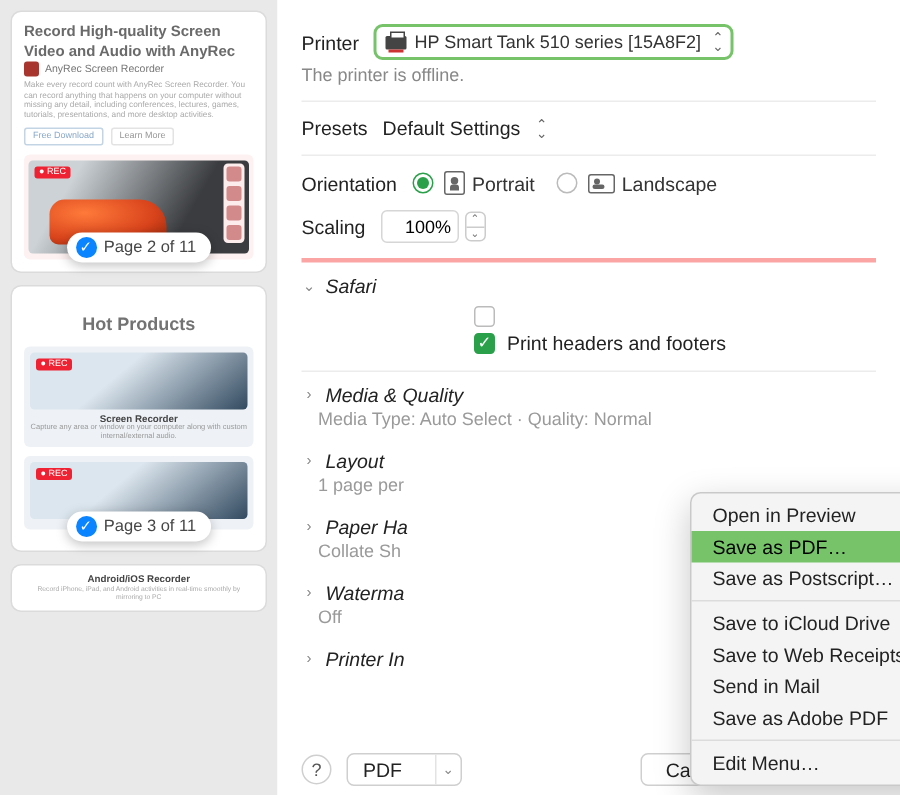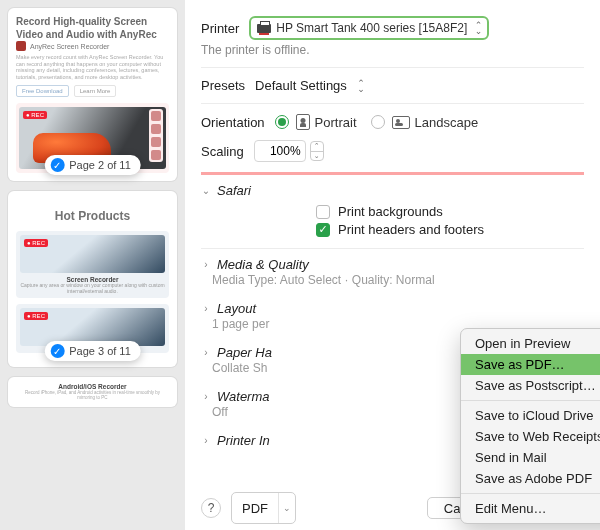--- a/index.html
+++ b/index.html
@@ -74,21 +74,21 @@
   .cb.checked { background:#2aa04a; border-color:#2aa04a; color:#fff; font-size:11px; }
 
   .menu { position: absolute; left: 275px; top: 328px; width: 180px; background: #f4f4f4; border: 1px solid #c9c9c9; border-radius: 7px; box-shadow: 0 8px 24px rgba(0,0,0,.22); padding: 4px 0; font-size: 13px; z-index: 20; }
   .menu-item { padding: 3px 14px; color: #222; }
   .menu-item.sel { background: #76c36a; color: #000; }
   .menu-sep { height: 1px; background: #dcdcdc; margin: 4px 0; }
 
   .footer { position: absolute; left: 16px; right: 16px; bottom: 6px; display:flex; align-items:center; justify-content:space-between;}
   .footer-left { display:flex; align-items:center; gap:10px;}
   .helpbtn { width:20px; height:20px; border:1px solid #cfcfcf; border-radius:50%; display:flex; align-items:center; justify-content:center; font-size:12px; color:#555; background:#fff;}
-  .pdfbtn { height:32px; border:1px solid #cfcfcf; border-radius:5px; background:#fff; display:flex; align-items:center; padding:0 4px 0 10px; gap:10px; font-size:13px; color:#222;}
+  .pdfbtn { height:22px; border:1px solid #cfcfcf; border-radius:5px; background:#fff; display:flex; align-items:center; padding:0 4px 0 10px; gap:22px; font-size:13px; color:#222;}
   .pdfbtn .dd { font-size:9px; color:#888; padding-left:4px; border-left:1px solid #e3e3e3; height:100%; display:flex; align-items:center; }
   .footer-right { display:flex; gap:10px; }
   .btn { height:22px; padding:0 16px; border-radius:5px; border:1px solid #cfcfcf; background:#fff; font-size:13px; color:#222; }
   .btn.primary { background:#3fbb46; color:#fff; border-color:#34a63b; font-weight:500; padding:0 22px;}
   hr.sep { border:none; border-top:1px solid #ececec; margin: 2px 0 0 0;}
 </style>
 </head>
 <body>
 
 <div class="sidebar">
@@ -148,21 +148,21 @@
   </div>
 </div>
 
 <div class="main">
 
   <div class="row-block first">
     <div class="row-line">
       <span class="lbl">Printer</span>
       <div class="select-pill">
         <span class="printer-glyph"></span>
-        <span>HP Smart Tank 400 series [15A8F2]</span>
+        <span>HP Smart Tank 510 series [15A8F2]</span>
         <span class="updn"></span>
       </div>
     </div>
     <div class="sub">The printer is offline.</div>
   </div>
 
   <div class="row-block">
     <div class="row-line">
       <span class="lbl">Presets</span>
       <span class="presets-val">
@@ -201,21 +201,20 @@
   </div>
 
   <div class="disc">
     <div class="disc-head">
       <span class="caret open">⌄</span>
       <span class="disc-title">Safari</span>
     </div>
     <div class="disc-body" style="margin-left:115px;">
       <div class="cbrow">
         <span class="cb"></span>
-        <span>Print backgrounds</span>
       </div>
       <div class="cbrow">
         <span class="cb checked">✓</span>
         <span>Print headers and footers</span>
       </div>
     </div>
   </div>
   <hr class="sep">
 
   <div class="disc">

